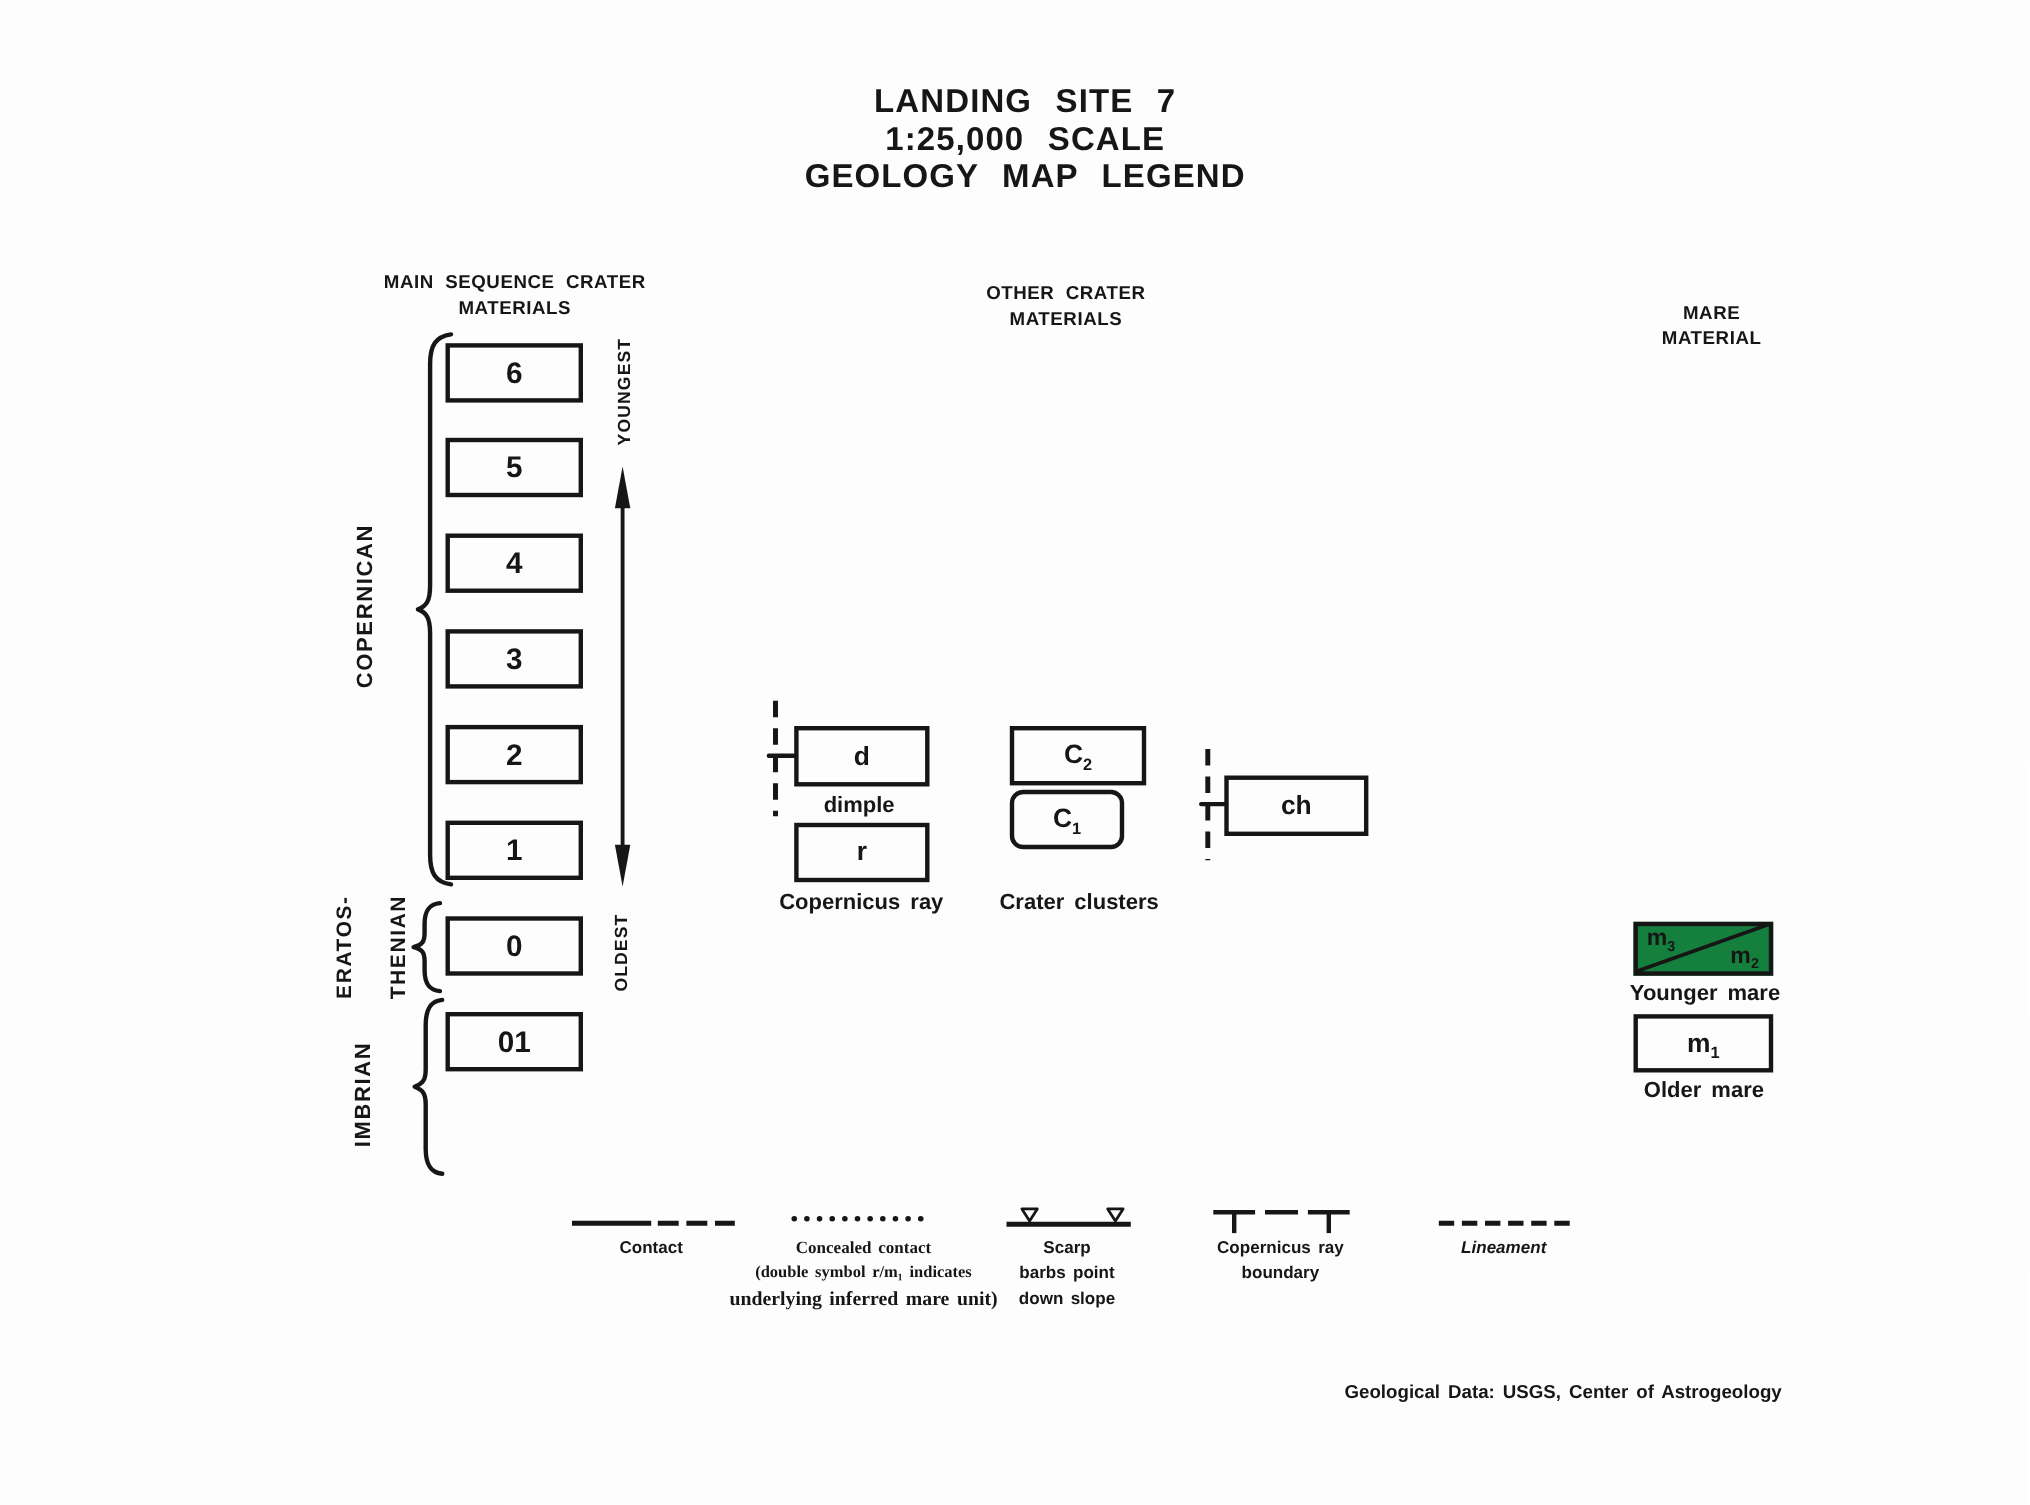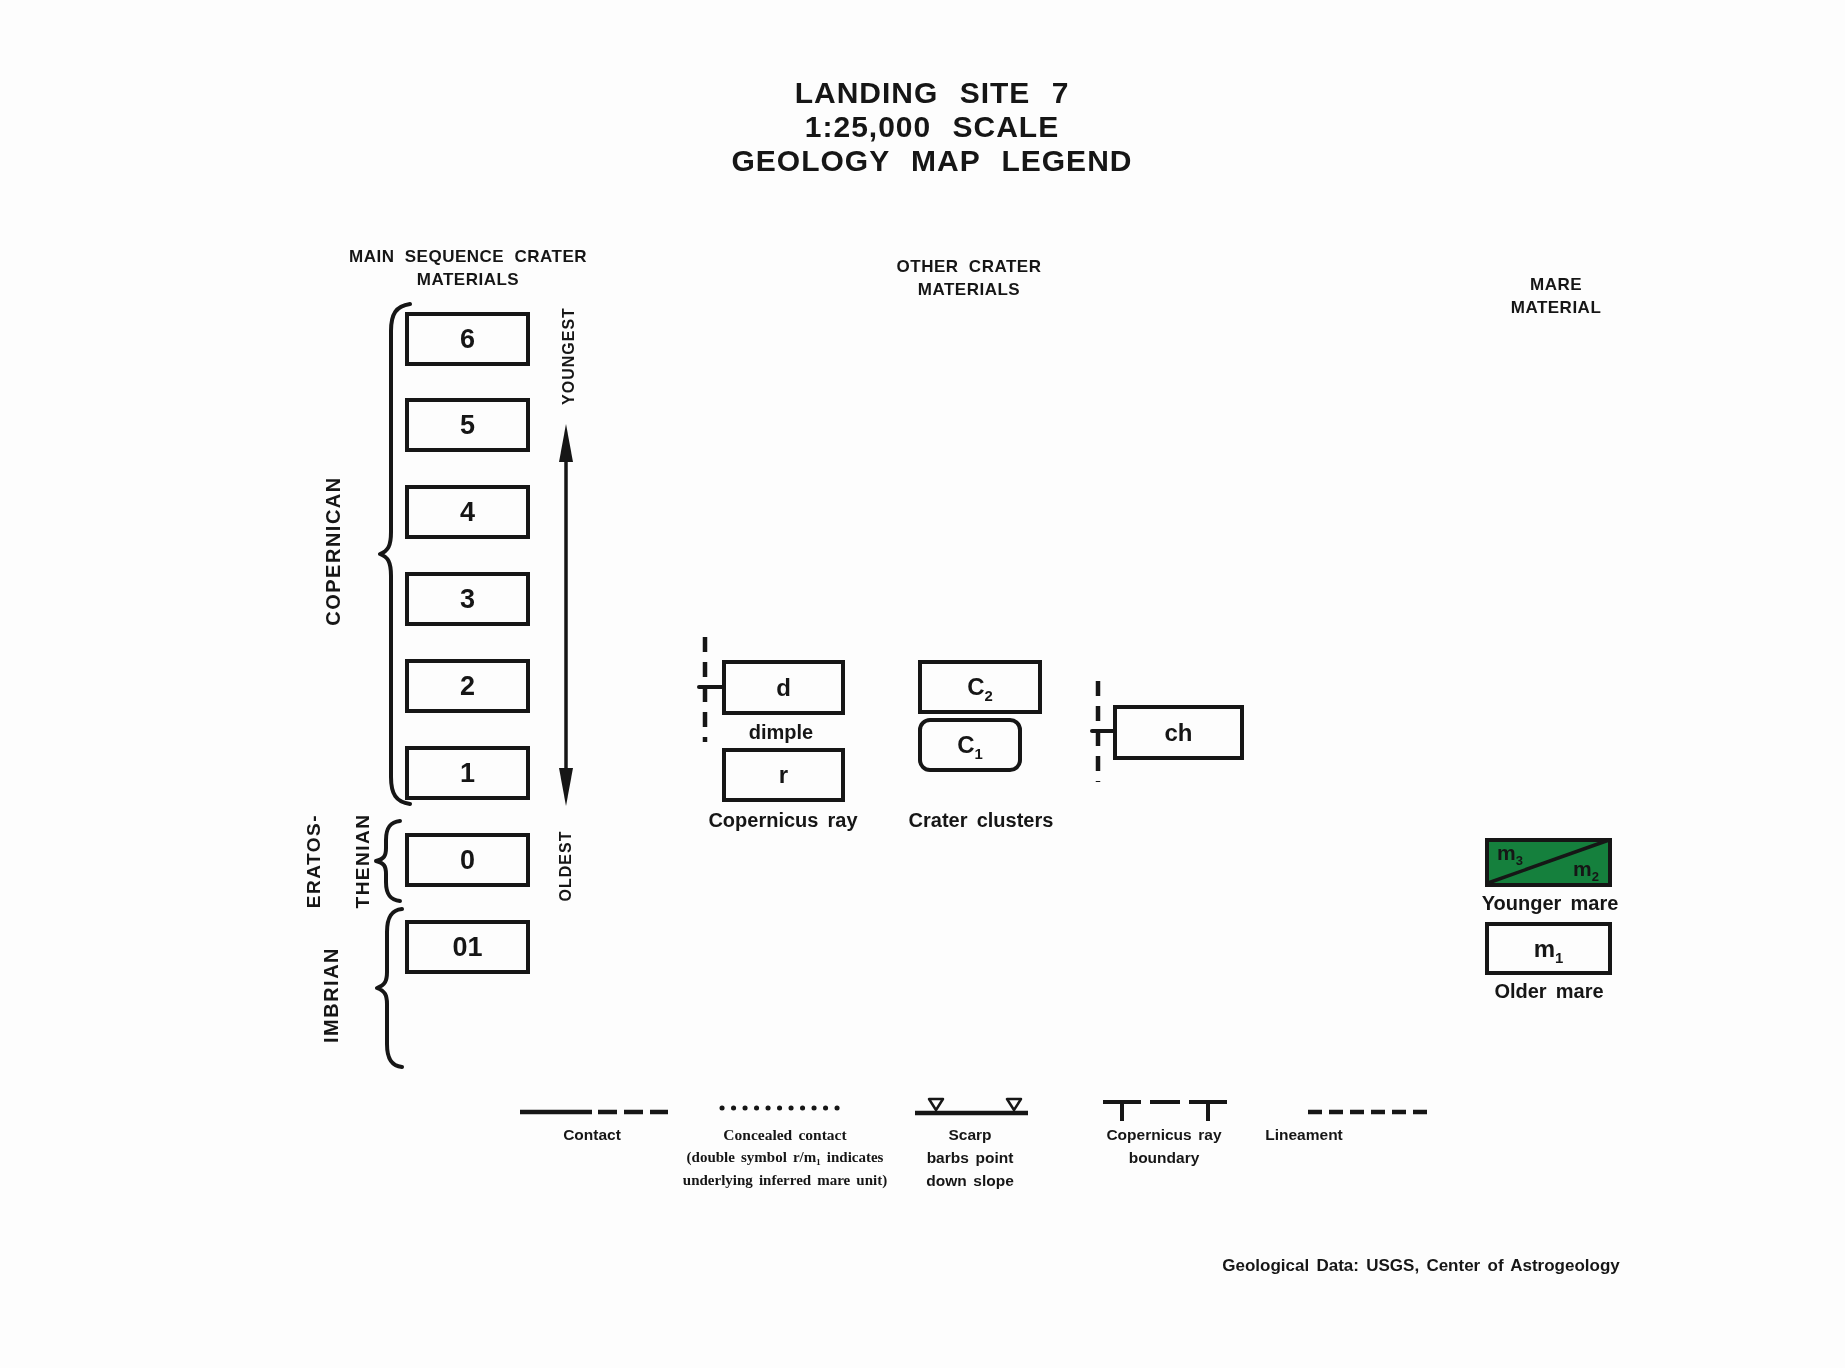--- a/index.html
+++ b/index.html
@@ -131,35 +131,35 @@
     <div class="abs sym-box" style="left:1485px;top:922px;width:127px;height:53px;font-size:24px;">
       <span><span>m</span><sub>1</sub></span>
     </div>
     <div class="abs caption ctr" style="left:1549px;top:980px;">Older mare</div>
 
     <div class="abs lbl-block ctr" style="left:592px;top:1123px;">Contact</div>
 
     <div class="abs lbl-block ctr" style="left:785px;top:1123px;font-family:Liberation Serif, serif;">
       <div>Concealed contact</div>
       <div style="font-size:15px;">(double symbol r/m₁ indicates</div>
-      <div style="font-size:15px;">underlying inferred mare unit)</div>
+      <div style="font-size:18px;">underlying inferred mare unit)</div>
     </div>
 
     <div class="abs lbl-block ctr" style="left:970px;top:1123px;">
       <div>Scarp</div>
       <div>barbs point</div>
       <div>down slope</div>
     </div>
 
     <div class="abs lbl-block ctr" style="left:1164px;top:1123px;">
       <div>Copernicus ray</div>
       <div>boundary</div>
     </div>
 
-    <div class="abs lbl-block ctr" style="left:1304px;top:1123px;">Lineament</div>
+    <div class="abs lbl-block ctr" style="left:1367px;top:1123px;font-style:italic;">Lineament</div>
 
     <div class="abs credit ctr" style="left:1421px;top:1256px;">Geological Data: USGS, Center of Astrogeology</div>
   </div>
 
   <svg class="overlay" width="1845" height="1368" viewBox="0 0 1845 1368">
     <g stroke="#161616" fill="none" stroke-linecap="round" stroke-linejoin="round">
 
       <path d="M 410 304 C 396 306 391 314 391 331 L 391 532 C 391 546 388 551 380 554 C 388 557 391 562 391 576 L 391 777 C 391 794 396 802 410 804" stroke-width="4"></path>
       <path d="M 400 821 C 390 822 386 828 386 840 L 386 848 C 386 856 384 859 376 861 C 384 863 386 866 386 874 L 386 882 C 386 894 390 900 400 901" stroke-width="4"></path>
       <path d="M 402 909 C 391 910 387 918 387 932 L 387 972 C 387 981 385 985 377 988 C 385 991 387 995 387 1004 L 387 1044 C 387 1058 391 1066 402 1067" stroke-width="4"></path>

